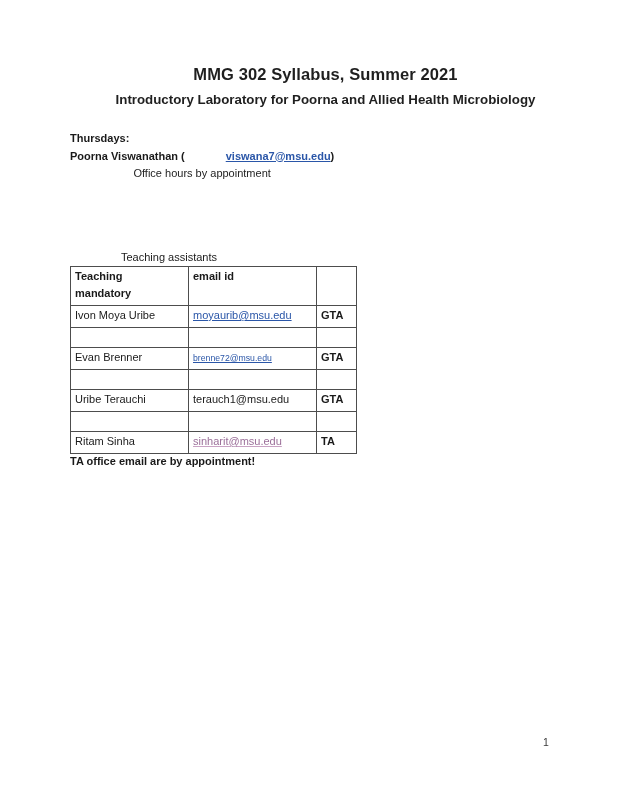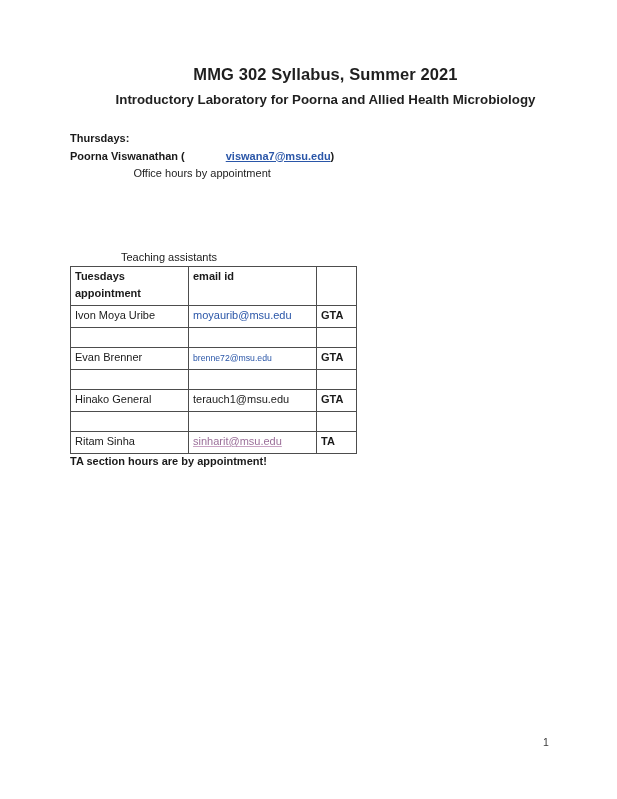--- a/index.html
+++ b/index.html
@@ -113,20 +113,21 @@
     padding-bottom: 1px;
   }
   tr.data-row td { height: 19px; }
   tr.spacer-row td { height: 17px; }
 
   .role { font-weight: bold; margin-left: 6px; }
   .role-ta { font-weight: bold; color: #3b8fd4; }
 
   .mail-link {
     color: #2a56a8;
+    text-decoration: underline;
   }
   .mail-link.small {
     font-size: 8.7px;
     text-align: right;
   }
   .mail-plain {
     color: #1a1a1a;
     text-decoration: none;
   }
   .mail-visited {
@@ -178,22 +179,22 @@
 
   <table id="ta-table">
     <colgroup>
       <col class="c-name">
       <col class="c-email">
       <col class="c-role">
     </colgroup>
     <tbody>
       <tr class="header-row">
         <td class="hdr-name">
-          <div>Tuesdays</div>
-          <div>appointment</div>
+          <div>Teaching</div>
+          <div>mandatory</div>
         </td>
         <td class="hdr-email">email id</td>
         <td class="hdr-role"></td>
       </tr>
 
       <tr class="data-row">
         <td>Ivon Moya Uribe</td>
         <td><span class="mail-link">moyaurib@msu.edu</span></td>
         <td class="role">GTA</td>
       </tr>
@@ -208,35 +209,35 @@
         <td><span class="mail-link small">brenne72@msu.edu</span></td>
         <td class="role">GTA</td>
       </tr>
       <tr class="spacer-row">
         <td></td>
         <td></td>
         <td></td>
       </tr>
 
       <tr class="data-row">
-        <td>Hinako General</td>
+        <td>Uribe Terauchi</td>
         <td><span class="mail-plain">terauch1@msu.edu</span></td>
         <td class="role">GTA</td>
       </tr>
       <tr class="spacer-row">
         <td></td>
         <td></td>
         <td></td>
       </tr>
 
       <tr class="data-row">
         <td>Ritam Sinha</td>
         <td><span class="mail-visited">sinharit@msu.edu</span></td>
         <td class="role-ta">TA</td>
       </tr>
     </tbody>
   </table>
 
-  <div id="closing-note">TA section hours are by appointment!</div>
+  <div id="closing-note">TA office email are by appointment!</div>
 
   <div id="page-number">1</div>
 
 </div>
 
 </body></html>

